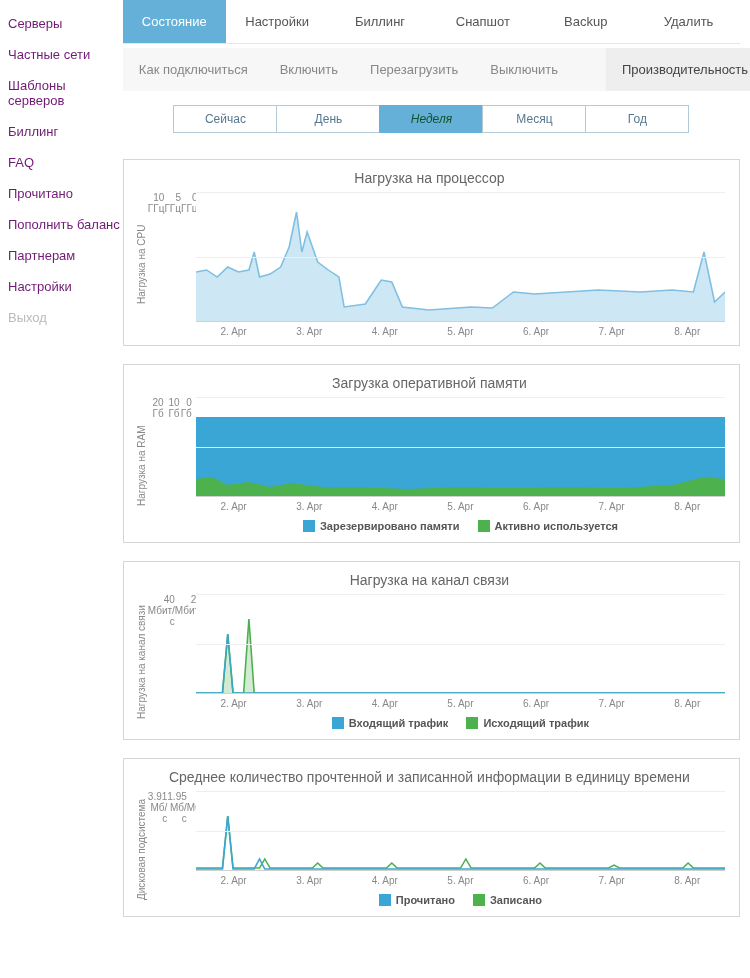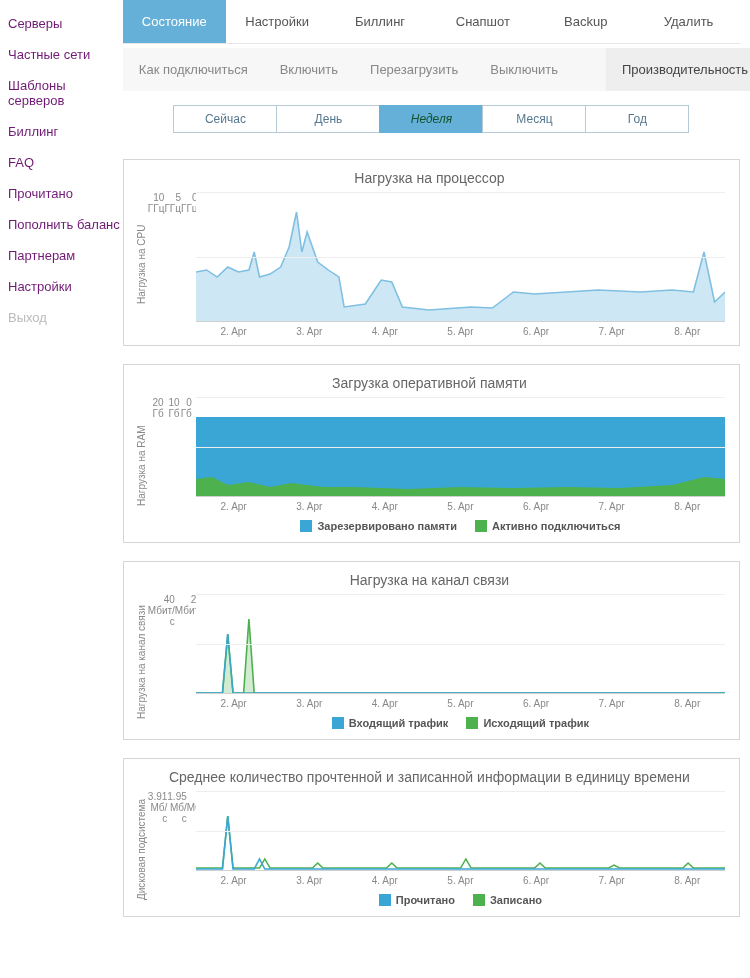--- a/index.html
+++ b/index.html
@@ -131,21 +131,21 @@
             <span>2. Apr</span>
               <span>3. Apr</span>
               <span>4. Apr</span>
               <span>5. Apr</span>
               <span>6. Apr</span>
               <span>7. Apr</span>
               <span>8. Apr</span>
           </div>
           <div class="legend">
             <span><span class="swatch" style="background:#3aa6d6"></span><span>Зарезервировано памяти</span></span>
-            <span><span class="swatch" style="background:#4db14d"></span><span>Активно подключиться</span></span>
+            <span><span class="swatch" style="background:#4db14d"></span><span>Активно используется</span></span>
           </div>
         </div>
       </div>
     </div>
 
     <div class="chart-box">
       <div class="chart-title">Нагрузка на канал связи</div>
       <div class="chart-body">
         <div class="ylabel">Нагрузка на канал связи</div>
         <div class="yaxis" style="height:100px">

